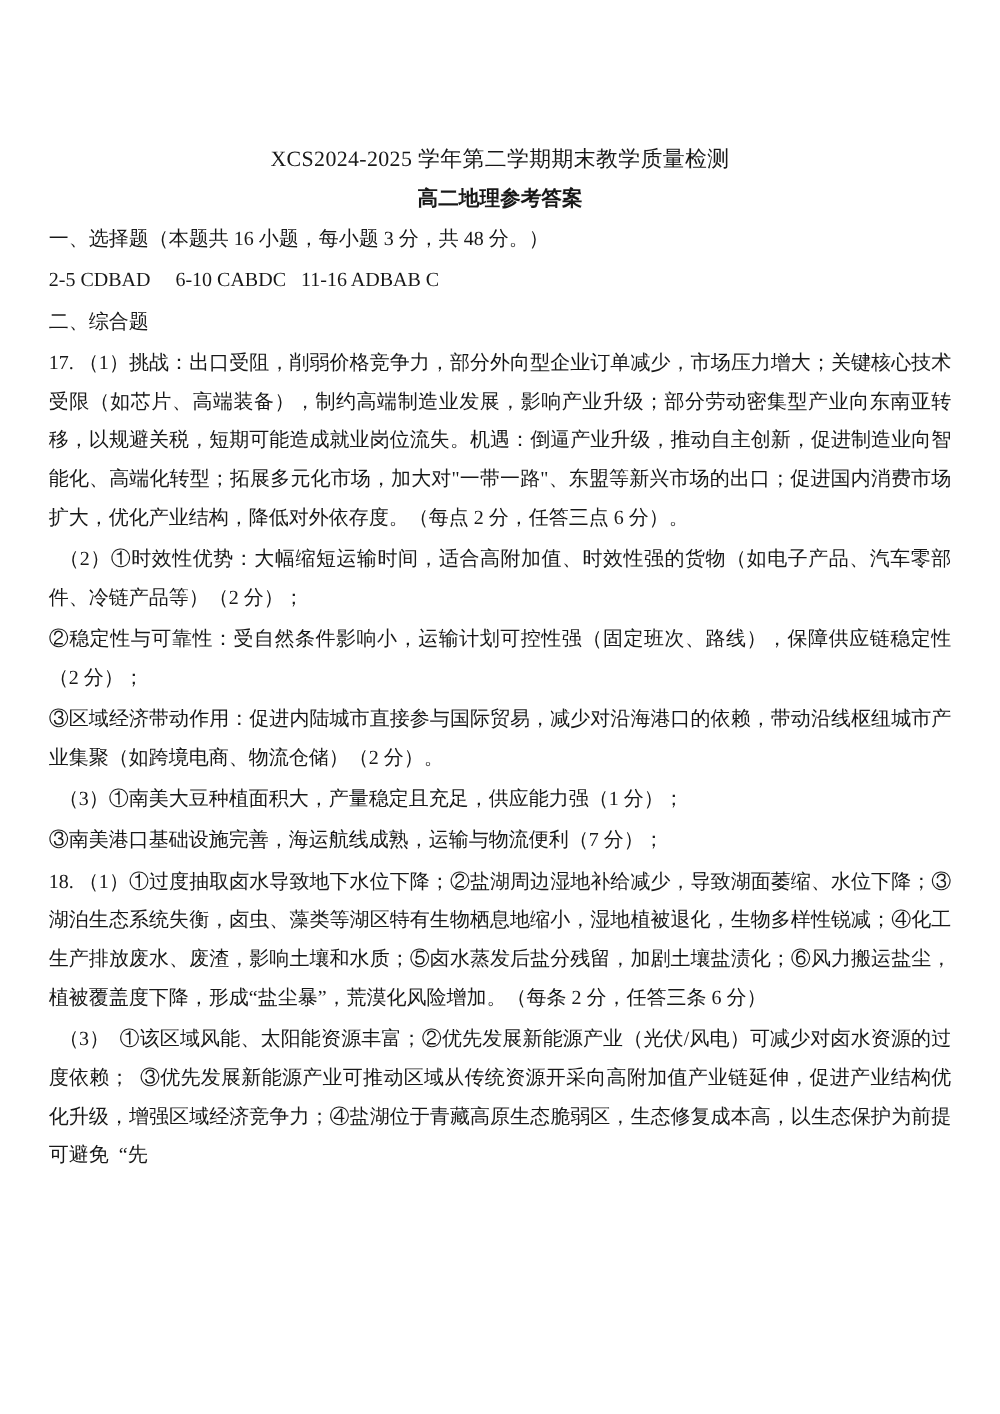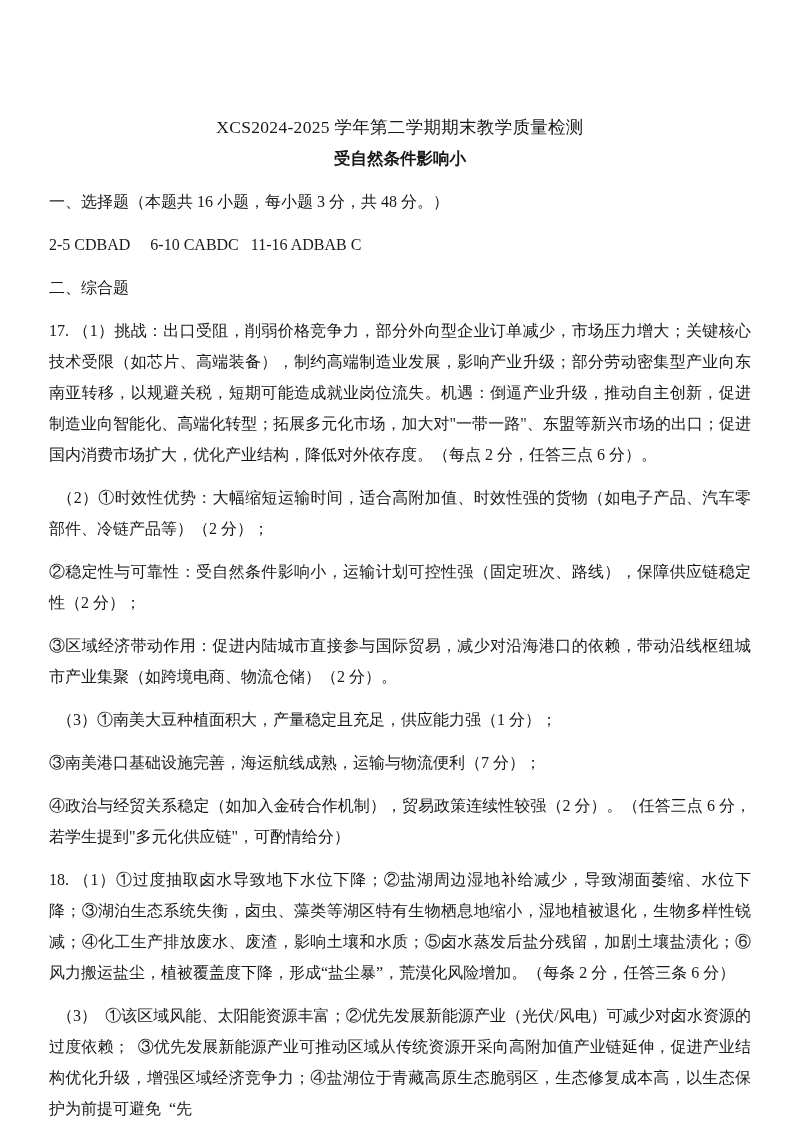--- a/index.html
+++ b/index.html
@@ -26,43 +26,42 @@
     letter-spacing: 0.3px;
   }
   .doc-subtitle {
     margin: 0;
     font-size: 16.5px;
     font-weight: bold;
     text-align: center;
     line-height: 31px;
   }
   .para {
-    margin: 12px;
+    margin: 2px;
     font-size: 16px;
     line-height: 31px;
     text-align: justify;
     word-break: break-all;
   }
   .bold { font-weight: normal; }
 </style>
 </head>
 <body>
 
 <div class="page">
   <div class="content">
     <h1 class="doc-title">XCS2024-2025 学年第二学期期末教学质量检测</h1>
-    <h2 class="doc-subtitle">受自然条件影响小</h2>
+    <h2 class="doc-subtitle">高二地理参考答案</h2>
     <div id="doc-body">
         <p class="para"><span>一、选择题（本题共 16 小题，每小题 3 分，共 48 分。）</span></p>
         <p class="para"><span>2-5 CDBAD  6-10 CABDC  11-16 ADBAB C</span></p>
         <p class="para"><span>二、综合题</span></p>
         <p class="para"><span>17. （1）</span><span class="bold">挑战：</span><span>出口受阻，削弱价格竞争力，部分外向型企业订单减少，市场压力增大；关键核心技术受限（如芯片、高端装备），制约高端制造业发展，影响产业升级；部分劳动密集型产业向东南亚转移，以规避关税，短期可能造成就业岗位流失。</span><span class="bold">机遇：</span><span>倒逼产业升级，推动自主创新，促进制造业向智能化、高端化转型；拓展多元化市场，加大对"一带一路"、东盟等新兴市场的出口；促进国内消费市场扩大，优化产业结构，降低对外依存度。（每点 2 分，任答三点 6 分）。</span></p>
         <p class="para"><span> （2）①时效性优势：大幅缩短运输时间，适合高附加值、时效性强的货物（如电子产品、汽车零部件、冷链产品等）（2 分）；</span></p>
         <p class="para"><span>②稳定性与可靠性：受自然条件影响小，运输计划可控性强（固定班次、路线），保障供应链稳定性（2 分）；</span></p>
         <p class="para"><span>③区域经济带动作用：促进内陆城市直接参与国际贸易，减少对沿海港口的依赖，带动沿线枢纽城市产业集聚（如跨境电商、物流仓储）（2 分）。</span></p>
         <p class="para"><span> （3）①南美大豆种植面积大，产量稳定且充足，供应能力强（1 分）；</span></p>
         <p class="para"><span>③南美港口基础设施完善，海运航线成熟，运输与物流便利（7 分）；</span></p>
-        <p class="para"><span>④政治与经贸关系稳定（如加入金砖合作机制），贸易政策连续性较强（2 分）。（任答三点 6 分，若学生提到"多元化供应链"，可酌情给分）</span></p>
         <p class="para"><span>18. （1）①过度抽取卤水导致地下水位下降；②盐湖周边湿地补给减少，导致湖面萎缩、水位下降；③湖泊生态系统失衡，卤虫、藻类等湖区特有生物栖息地缩小，湿地植被退化，生物多样性锐减；④化工生产排放废水、废渣，影响土壤和水质；⑤卤水蒸发后盐分残留，加剧土壤盐渍化；⑥风力搬运盐尘，植被覆盖度下降，形成“盐尘暴”，荒漠化风险增加。（每条 2 分，任答三条 6 分）</span></p>
         <p class="para"><span> （3） ①该区域风能、太阳能资源丰富；②优先发展新能源产业（光伏/风电）可减少对卤水资源的过度依赖； ③优先发展新能源产业可推动区域从传统资源开采向高附加值产业链延伸，促进产业结构优化升级，增强区域经济竞争力；④盐湖位于青藏高原生态脆弱区，生态修复成本高，以生态保护为前提可避免 “先</span></p>
       </div>
   </div>
 </div>
 
 </body></html>

